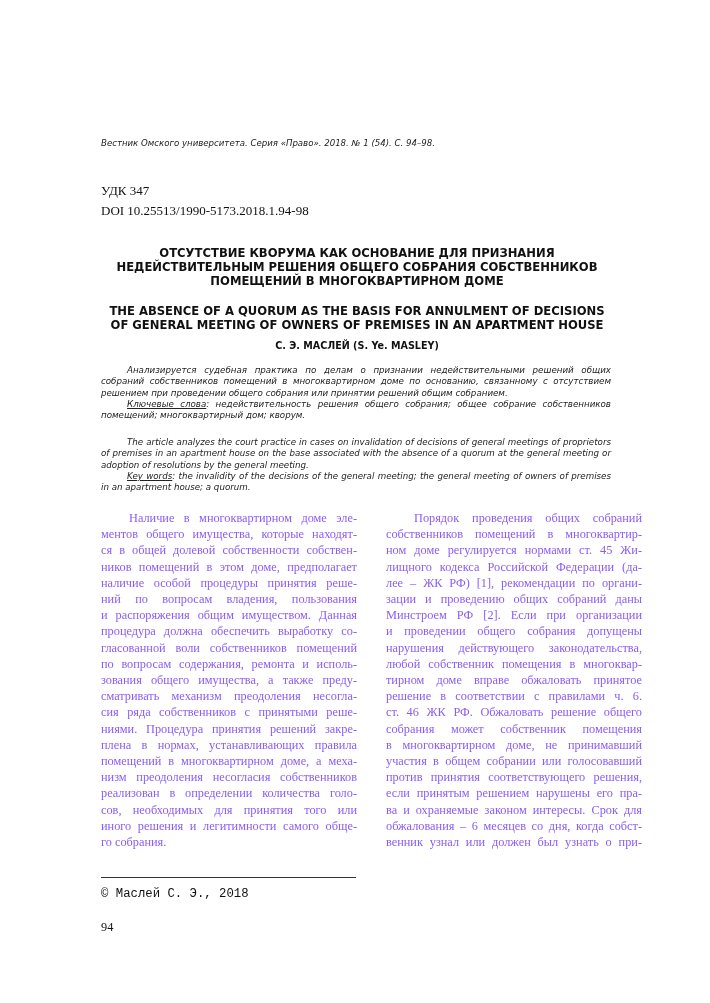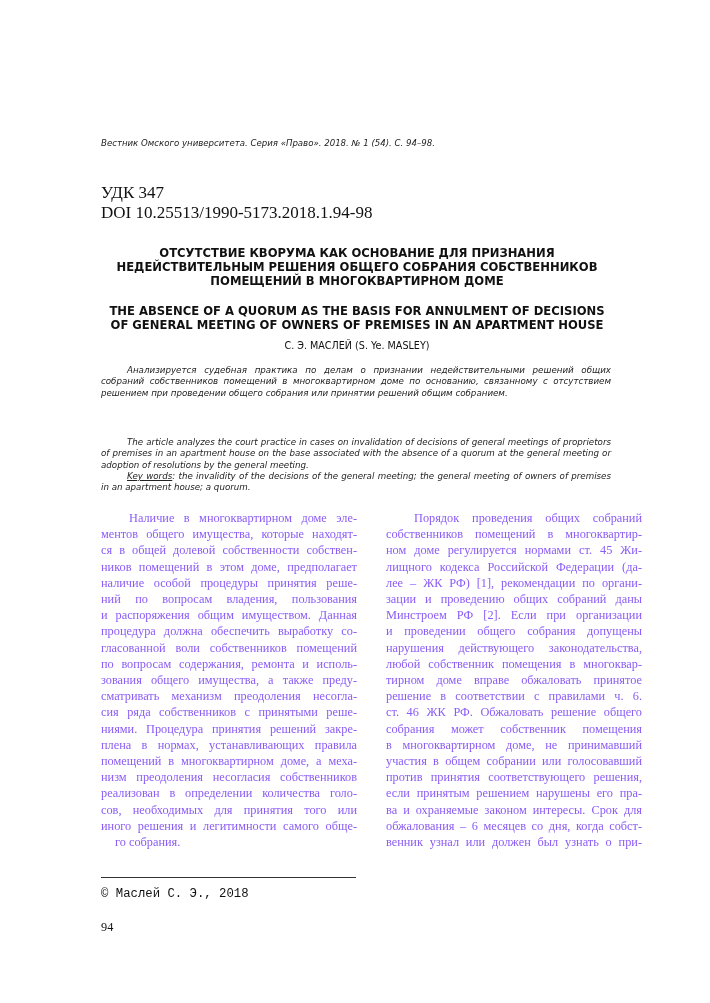--- a/index.html
+++ b/index.html
@@ -6,37 +6,37 @@
   body { width: 710px; height: 1003px; position: relative; overflow: hidden; color: #111; }
   .page { position: absolute; left: 0; top: 0; width: 710px; height: 1003px; }
 
   .journal-ref {
     position: absolute; left: 101px; top: 138px;
     font-family: "DejaVu Sans", sans-serif; font-style: italic;
     font-size: 8.6px; color: #222; white-space: nowrap;
   }
   .meta-line {
     position: absolute; left: 101px;
-    font-family: "Liberation Serif", serif; font-size: 17px; color: #111; white-space: nowrap;
+    font-family: "Liberation Serif", serif; font-size: 13px; color: #111; white-space: nowrap;
   }
   .udk { top: 183px; }
   .doi { top: 203px; }
 
   .title-ru, .title-en {
     position: absolute; left: 100px; width: 514px;
     font-family: "DejaVu Sans", sans-serif; font-weight: bold;
     font-size: 11.6px; line-height: 14px; text-align: center; color: #111;
   }
   .title-ru { top: 246px; }
   .title-en { top: 304px; }
   .title-line { display: block; white-space: nowrap; }
 
   .author {
     position: absolute; left: 100px; width: 514px; top: 340px;
-    font-family: "DejaVu Sans", sans-serif; font-weight: normal;
+    font-family: "DejaVu Sans", sans-serif; font-weight: bold;
     font-size: 9.6px; text-align: center; color: #111;
   }
 
   .abstract {
     position: absolute; left: 101px; width: 510px;
     font-family: "DejaVu Sans", sans-serif; font-style: italic;
     font-size: 8.7px; line-height: 11.3px; color: #222;
     text-align: justify;
   }
   .abstract p { margin: 0; text-indent: 26px; }
@@ -46,21 +46,21 @@
 
   .col {
     position: absolute; top: 510px; width: 256px;
     font-family: "Liberation Serif", serif; font-size: 12.3px;
     line-height: 16.2px; color: #8b5cf6; text-align: justify;
     hyphens: manual;
   }
   .col-left { left: 101px; }
   .col-right { left: 386px; }
   .ln { display: block; text-align: justify; text-align-last: justify; white-space: nowrap; }
-  .ln.last { text-align-last: left; margin-left: 14px; }
+  .ln.last { text-align-last: left; }
   .ln.first { text-indent: 28px; }
 
   .footnote-rule {
     position: absolute; left: 101px; top: 877px; width: 255px; height: 0;
     border-top: 1px solid #333;
   }
   .copyright {
     position: absolute; left: 101px; top: 887px;
     font-family: Liberation Mono, monospace; font-size: 12.3px; color: #111; white-space: nowrap;
   }
@@ -86,20 +86,21 @@
 
   <div class="title-en">
     <span class="title-line">THE ABSENCE OF A QUORUM AS THE BASIS FOR ANNULMENT OF DECISIONS</span>
     <span class="title-line">OF GENERAL MEETING OF OWNERS OF PREMISES IN AN APARTMENT HOUSE</span>
   </div>
 
   <div class="author">С. Э. МАСЛЕЙ (S. Ye. MASLEY)</div>
 
   <div class="abstract abstract-ru">
     <p>Анализируется судебная практика по делам о признании недействительными решений общих собраний собственников помещений в многоквартирном доме по основанию, связанному с отсутствием решением при проведении общего собрания или принятии решений общим собранием.</p>
+    <p><span class="kw-label">Ключевые слова</span><span>: недействительность решения общего собрания; общее собрание собственников помещений; многоквартирный дом; кворум.</span></p>
   </div>
 
   <div class="abstract abstract-en">
     <p>The article analyzes the court practice in cases on invalidation of decisions of general meetings of proprietors of premises in an apartment house on the base associated with the absence of a quorum at the general meeting or adoption of resolutions by the general meeting.</p>
     <p><span class="kw-label">Key words</span><span>: the invalidity of the decisions of the general meeting; the general meeting of owners of premises in an apartment house; a quorum.</span></p>
   </div>
 
   <div class="col col-left">
     <span class="ln first">Наличие в многоквартирном доме эле-</span>
     <span class="ln">ментов общего имущества, которые находят-</span>

